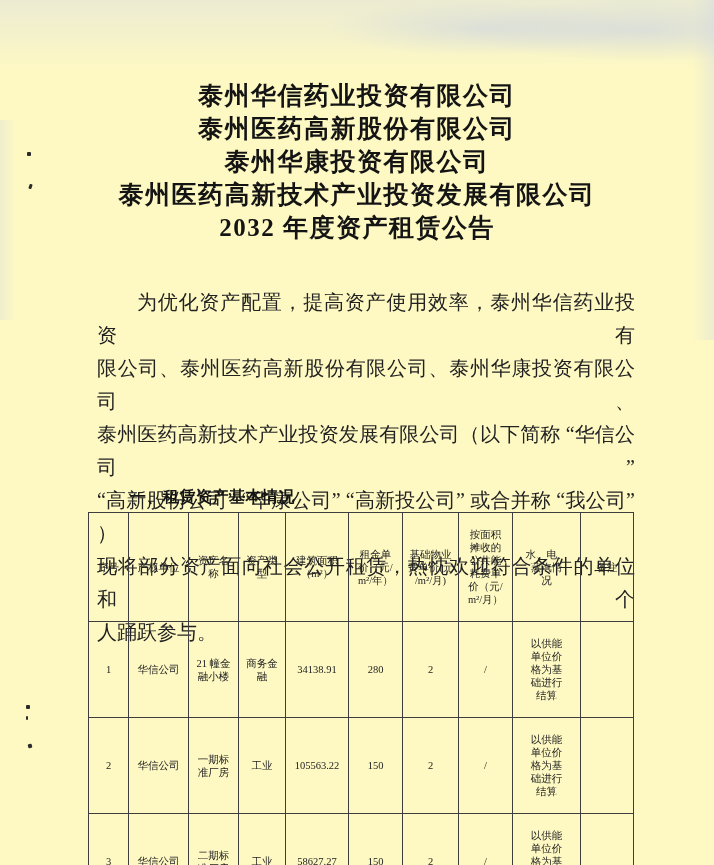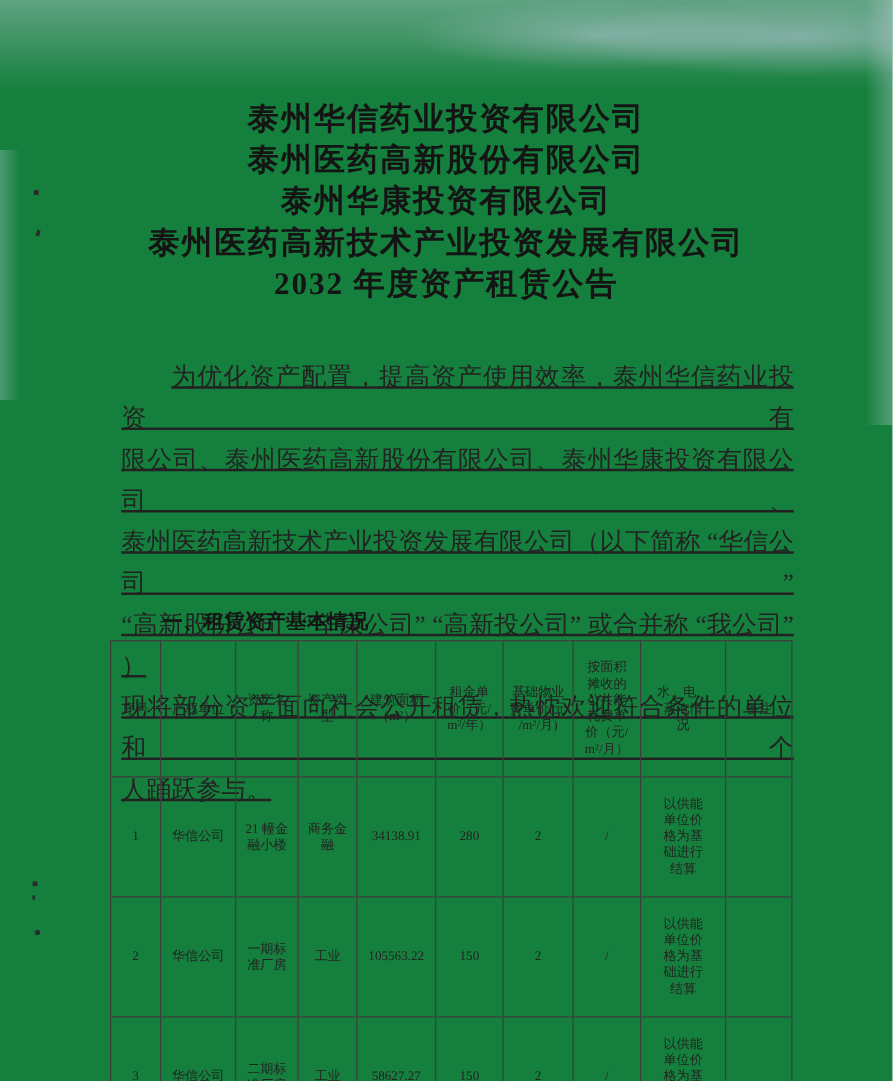--- a/index.html
+++ b/index.html
@@ -1,18 +1,18 @@
 <!DOCTYPE html>
 <html><head>
 <meta charset="utf-8">
 <style>
   html,body { margin:0; padding:0; background:#ffffff; }
   .page {
     position:relative; width:714px; height:865px; overflow:hidden;
-    background:#15803d; color:#1b1b1b;
+    background:#fef9c3; color:#1b1b1b;
     font-family:"Liberation Serif","DejaVu Serif",serif;
   }
   
   .haze-top {
     position:absolute; top:0; left:0; width:714px; height:72px;
     background:
       radial-gradient(220px 40px at 480px 28px, rgba(196,205,228,0.45), rgba(196,205,228,0) 70%),
       radial-gradient(260px 45px at 640px 30px, rgba(196,205,228,0.50), rgba(196,205,228,0) 70%),
       linear-gradient(180deg, rgba(208,215,234,0.40), rgba(208,215,234,0.18) 55%, rgba(208,215,234,0) 100%);
   }
@@ -35,21 +35,21 @@
   .title-block {
     position:absolute; top:79px; left:0; width:714px;
     text-align:center; font-weight:bold;
     font-size:25px; line-height:33px; letter-spacing:1.5px;
     color:#141414;
   }
   .para {
     position:absolute; top:286px; left:97px; width:538px;
     font-size:20px; line-height:33px; color:#222;
   }
-  .para .line { text-align:justify; text-align-last:justify;text-decoration:underline; }
+  .para .line { text-align:justify; text-align-last:justify; }
   .para .line.first { text-indent:40px; }
   .para .line.last { text-align-last:left; }
 
   .section-heading {
     position:absolute; top:487px; left:130px;
     font-family:"Liberation Sans","DejaVu Sans",sans-serif;
     font-weight:bold; font-size:16px; letter-spacing:0.5px; color:#141414;
   }
 
   table.assets {

